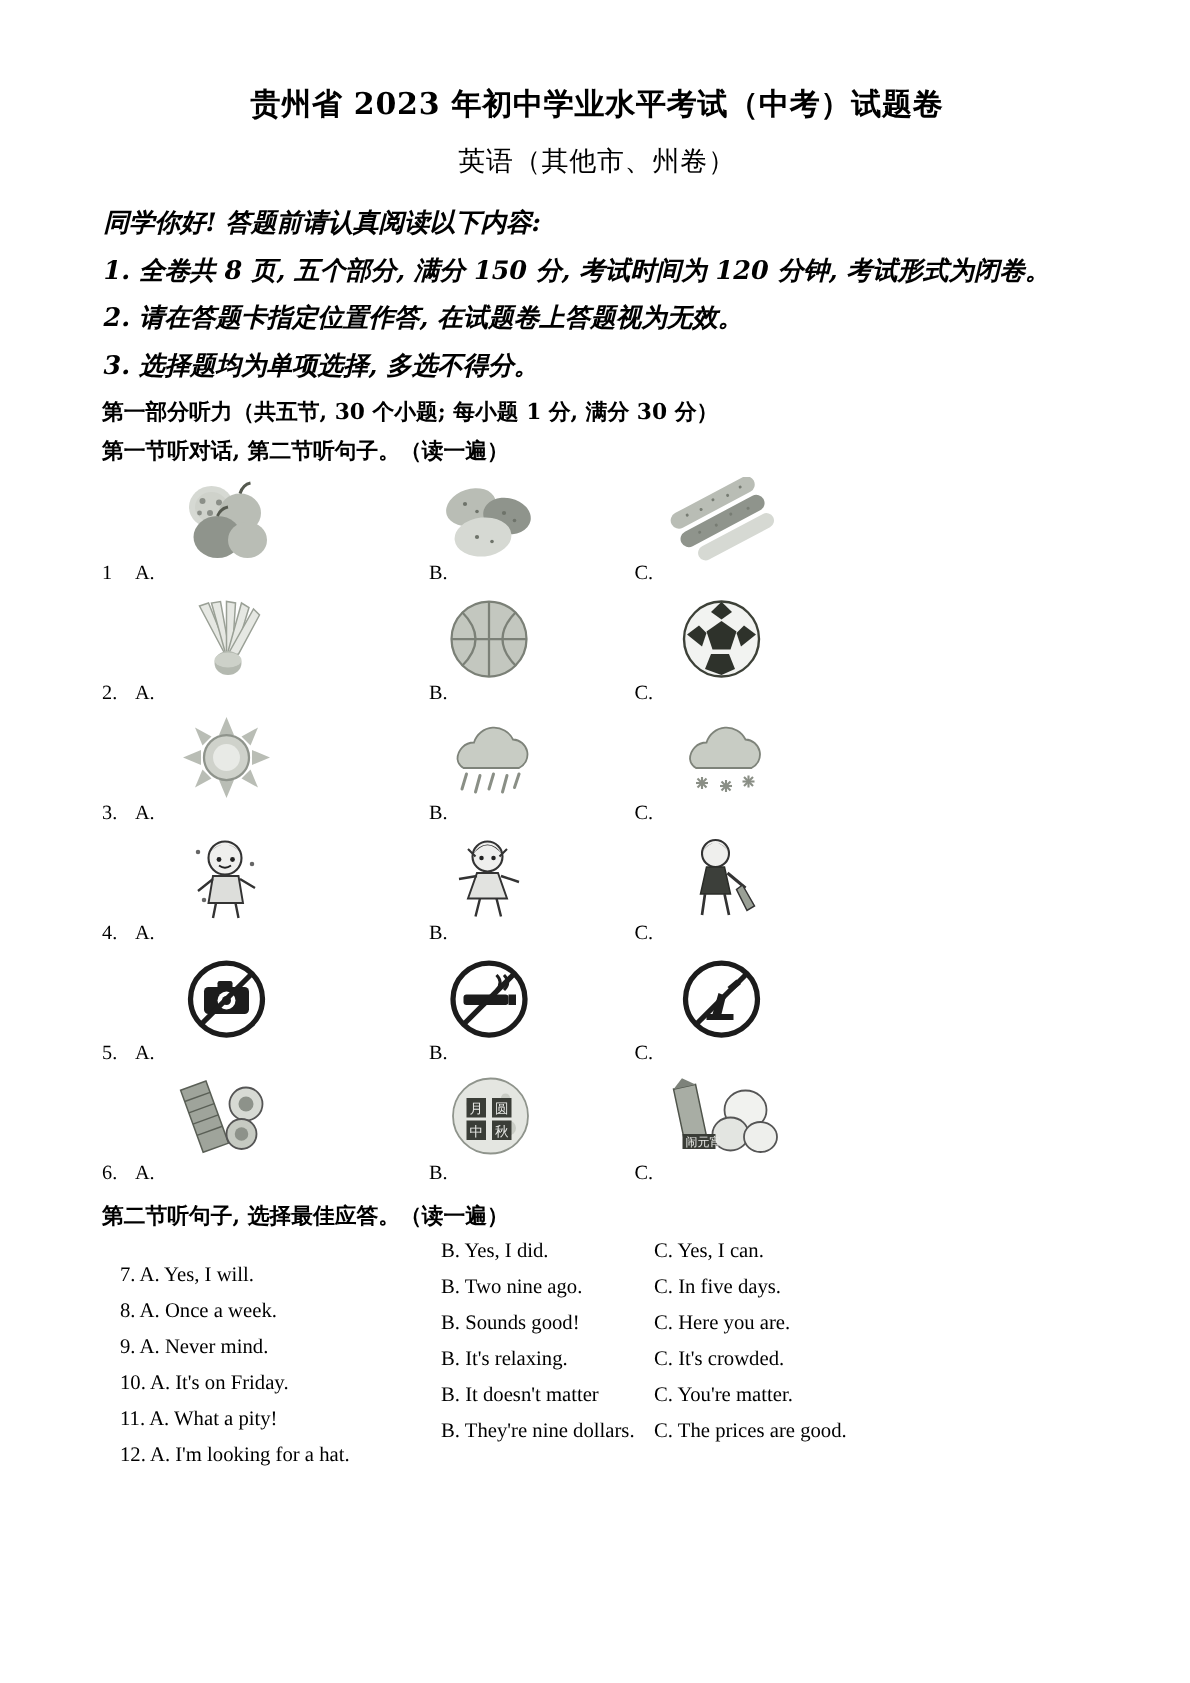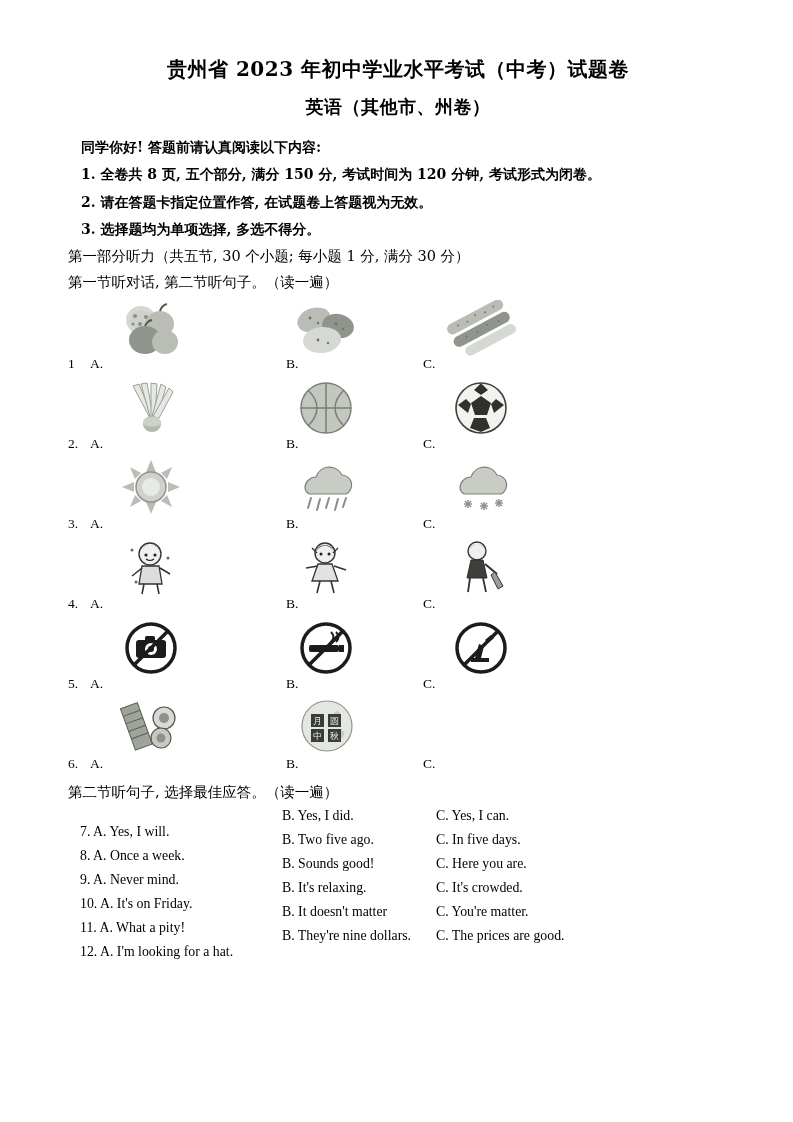--- a/index.html
+++ b/index.html
@@ -32,36 +32,37 @@
     font-family: "DejaVu Serif", serif;
     font-size: 20px;
     font-weight: bold;
     text-align: center;
     margin: 0 0 12px 0;
     letter-spacing: 0.5px;
   }
   h2.subtitle {
     font-family: "DejaVu Serif", serif;
     font-size: 18px;
-    font-weight: bold;
+    font-weight: normal;
     text-align: center;
     margin: 0 0 18px 0;
     letter-spacing: 0.5px;
   }
   .notice-line {
     font-family: "DejaVu Serif", serif;
-    font-size: 14px;
+    font-size: 17px;
     font-weight: bold;
-    margin: 0 0 7px 13px;
+    margin: 0 0 7px 1px;
     line-height: 1.45;
+    font-style: italic;
   }
   .section-head {
     font-family: "DejaVu Serif", serif;
     font-size: 14.5px;
-    font-weight: normal;
+    font-weight: bold;
     margin: 4px 0 5px 0;
     line-height: 1.45;
   }
   .section-head.sub {
     margin-top: 3px;
   }
   .pic-block {
     margin: 0;
   }
   .pic-row-images {
@@ -94,21 +95,21 @@
   .pic-row-labels .lab-b { position: absolute; left: 218px; top: 0; }
   .pic-row-labels .lab-c { position: absolute; left: 355px; top: 0; }
 
   .q-line {
     position: relative;
     height: 24px;
     font-family: "Liberation Serif", serif;
     font-size: 13.8px;
   }
   .q-line .qa { position: absolute; left: 12px; margin-top: 16px; }
-  .q-line .qb { position: absolute; left: 214px; }
+  .q-line .qb { position: absolute; left: 226px; }
   .q-line .qc { position: absolute; left: 368px; }
 
   svg { display: block; }
   .gray { fill: #b9bdb5; }
   .gray-d { fill: #8f948c; }
   .gray-l { fill: #d6d9d3; }
   .stroke-d { stroke: #55594f; fill: none; }
 </style>
 </head>
 <body>
@@ -412,39 +413,52 @@
             <rect x="24" y="31" width="13" height="13" fill="#3a3d37"></rect>
             <rect x="41" y="31" width="13" height="13" fill="#3a3d37"></rect>
             <g fill="#e9eae7" font-family="DejaVu Serif, serif" font-size="9">
               <text x="26" y="26">月</text>
                 <text x="43" y="26">圆</text>
               <text x="26" y="41">中</text>
                 <text x="43" y="41">秋</text>
             </g>
           </svg>
         </div>
+        <div class="img-slot slot-c">
+          <svg width="80" height="58" viewBox="0 0 80 58">
+            <ellipse cx="56" cy="24" rx="14" ry="13" fill="#f1f2ef" stroke="#555" stroke-width="1.2"></ellipse>
+            <ellipse cx="46" cy="40" rx="12" ry="11" fill="#e3e5e1" stroke="#555" stroke-width="1.2"></ellipse>
+            <ellipse cx="66" cy="42" rx="11" ry="10" fill="#eeefec" stroke="#555" stroke-width="1.2"></ellipse>
+            <g transform="rotate(-12 20 28)">
+              <rect x="12" y="8" width="15" height="34" fill="#a8ada4" stroke="#4f544b" stroke-width="1"></rect>
+              <path d="M12 8 l7 -6 l8 6 Z" fill="#7d827a"></path>
+            </g>
+            <rect x="14" y="40" width="22" height="10" fill="#3a3d37"></rect>
+            <text x="16" y="48" fill="#e9eae7" font-family="DejaVu Serif, serif" font-size="8">闹元宵</text>
+          </svg>
+        </div>
       </div>
       <div class="pic-row-labels">
         <span class="num">6.</span>
         <span class="lab-a">A.</span>
         <span class="lab-b">B.</span>
         <span class="lab-c">C.</span>
       </div>
     </div>
 
     <div class="section-head">第二节听句子, 选择最佳应答。（读一遍）</div>
 
     <div class="q-line">
       <span class="qa"><span>7.</span> <span>A. Yes, I will.</span></span>
       <span class="qb">B. Yes, I did.</span>
       <span class="qc">C. Yes, I can.</span>
     </div>
     <div class="q-line">
       <span class="qa"><span>8.</span> <span>A. Once a week.</span></span>
-      <span class="qb">B. Two five ago.</span>
+      <span class="qb">B. Two nine ago.</span>
       <span class="qc">C. In five days.</span>
     </div>
     <div class="q-line">
       <span class="qa"><span>9.</span> <span>A. Never mind.</span></span>
       <span class="qb">B. Sounds good!</span>
       <span class="qc">C. Here you are.</span>
     </div>
     <div class="q-line">
       <span class="qa"><span>10.</span> <span>A. It's on Friday.</span></span>
       <span class="qb">B. It's relaxing.</span>

